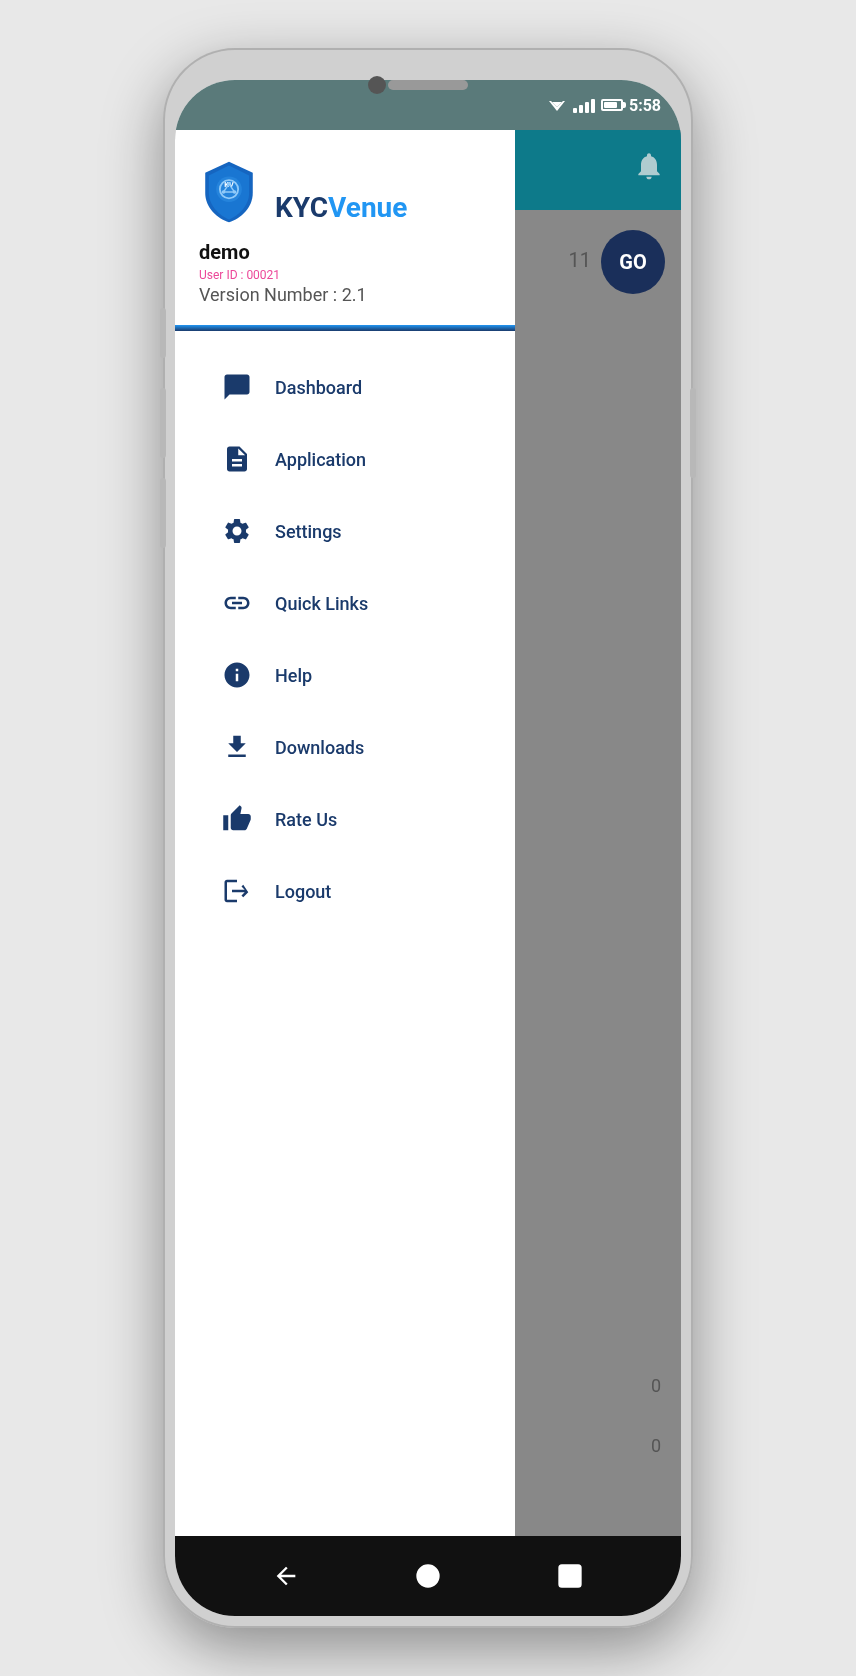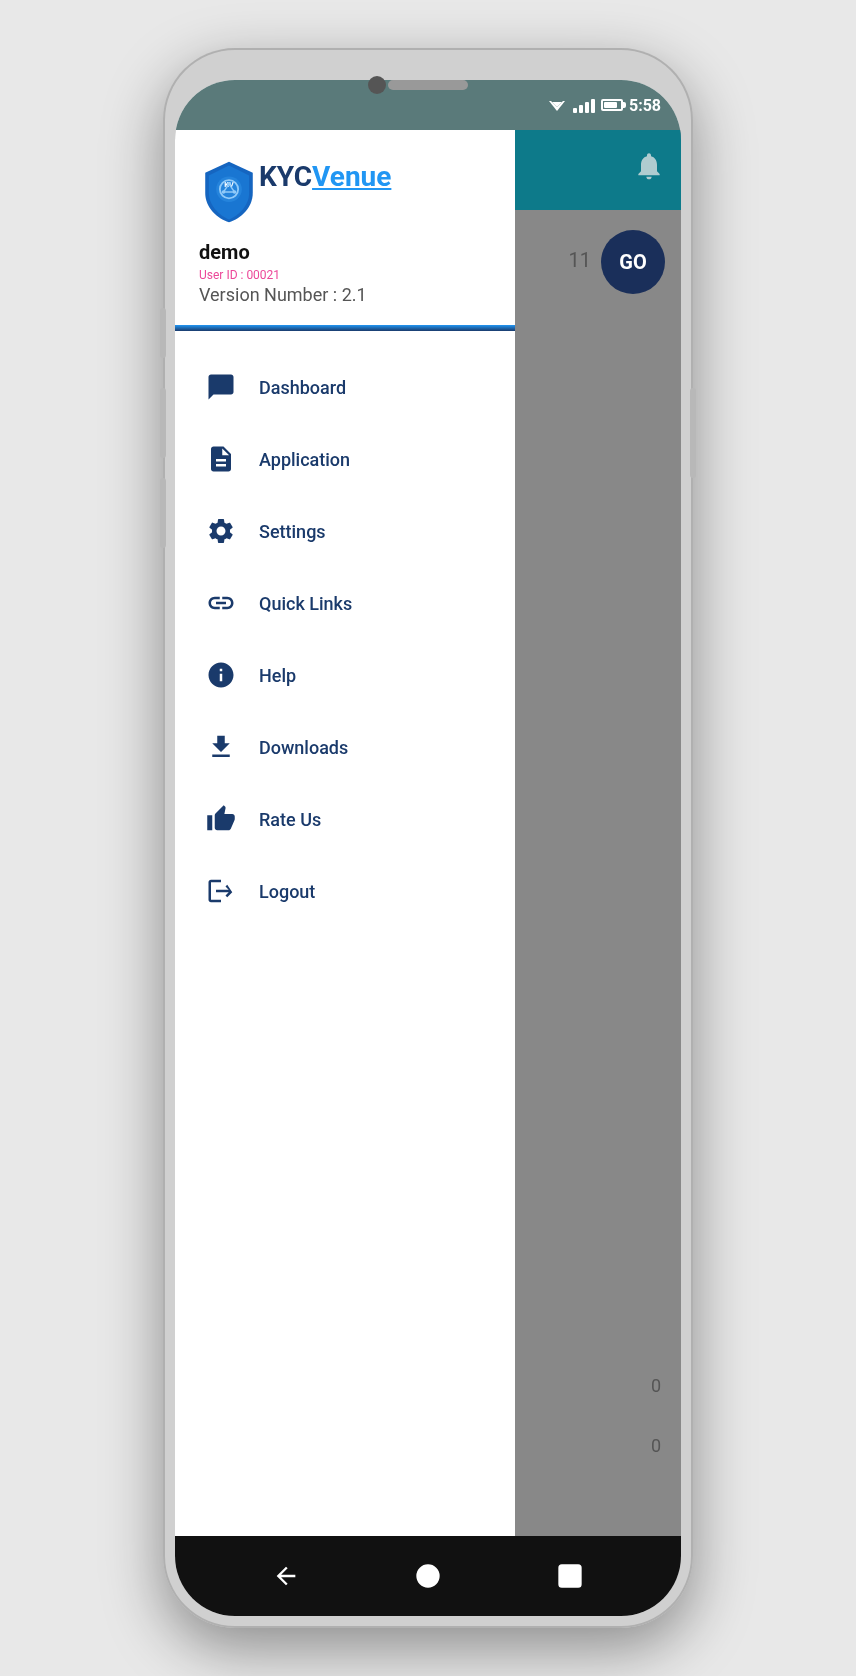--- a/index.html
+++ b/index.html
@@ -190,43 +190,42 @@
       display: flex;
       flex-direction: column;
     }
 
     .drawer-header {
       padding: 30px 24px 10px;
     }
 
     .logo-area {
       display: flex;
-      align-items: flex-start;
-      gap: 0;
+      align-items: flex-end;
+      gap: 16px;
       margin-bottom: 16px;
     }
 
     .logo-shield {
       width: 60px;
       height: 64px;
       flex-shrink: 0;
     }
 
     .logo-text {
       font-size: 28px;
       font-weight: bold;
     }
 
     .logo-kyc {
       color: #1a3a6b;
     }
 
     .logo-venue {
       color: #2196F3;
-      text-decoration: underline;
     }
 
     .user-name {
       font-size: 20px;
       font-weight: bold;
       color: #111;
       margin-bottom: 4px;
     }
 
     .user-id {
@@ -247,21 +246,21 @@
     }
 
     .drawer-menu {
       padding: 10px 0;
       flex: 1;
     }
 
     .menu-item {
       display: flex;
       align-items: center;
-      padding: 18px 28px;
+      padding: 18px 44px;
       gap: 20px;
       cursor: pointer;
     }
 
     .menu-icon {
       width: 36px;
       height: 36px;
       display: flex;
       align-items: center;
       justify-content: center;

